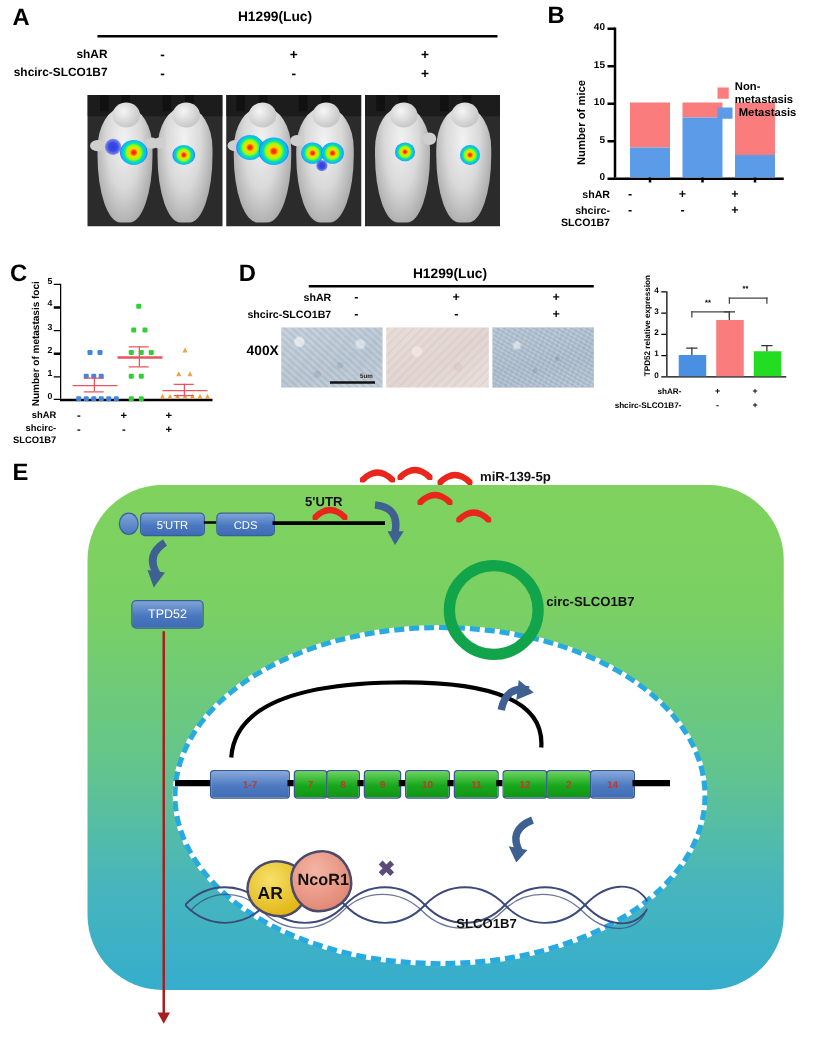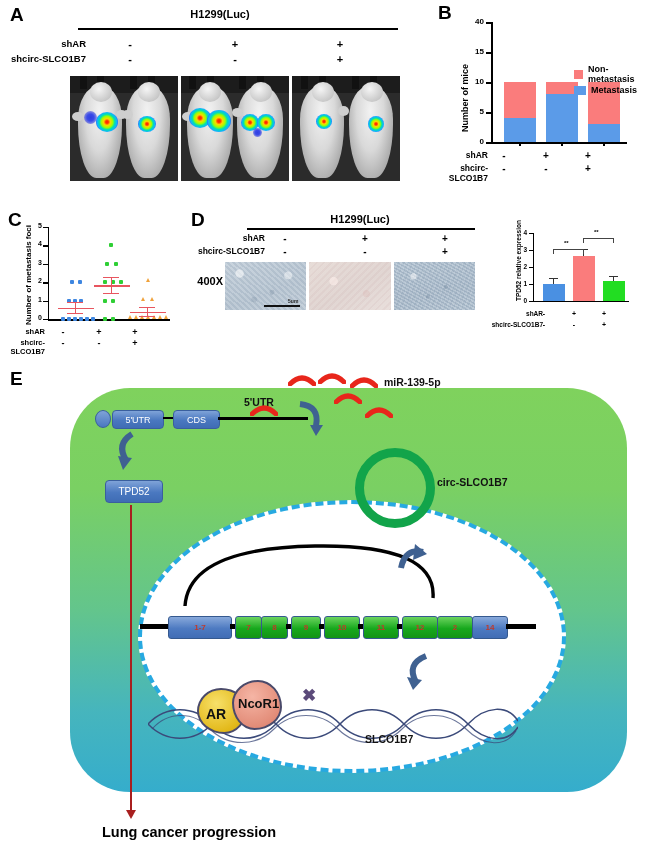--- a/index.html
+++ b/index.html
@@ -532,14 +532,13 @@
   <div id="ncor-blob" style="left:232px;top:322px;width:46px;height:46px;"></div>
   <div class="e-label" style="left:206px;top:348px;font-size:14px;">AR</div>
   <div class="e-label" style="left:238px;top:338px;font-size:13px;">NcoR1</div>
 
   <div id="xmark" style="left:302px;top:329px;">✖</div>
 
   <div class="e-label" style="left:365px;top:375px;">SLCO1B7</div>
 
   <div id="red-arrow" style="left:130px;top:147px;height:306px;"></div>
   <div id="red-head" style="left:126px;top:452px;"></div>
-  <div id="prog-txt" style="left:102px;top:466px;">Lung cancer progression</div>
 </div>
 
 </body></html>

